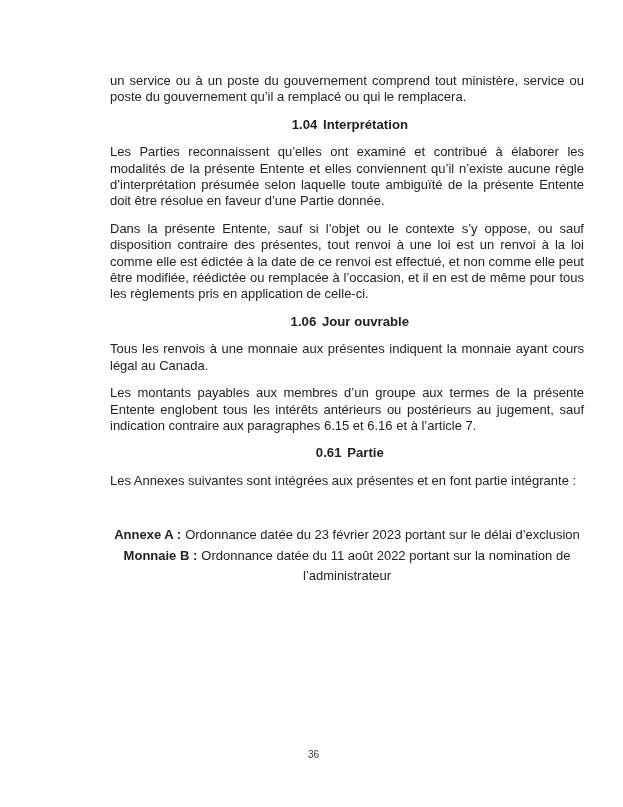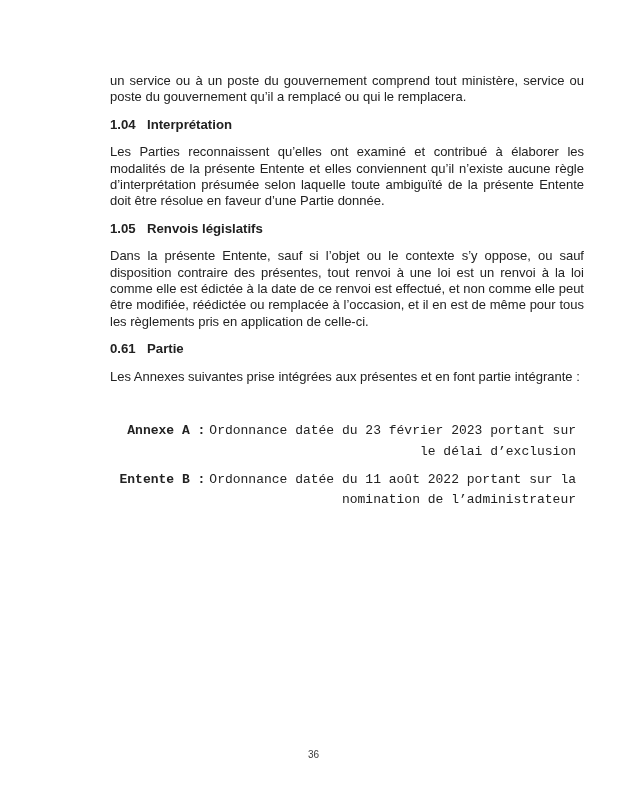--- a/index.html
+++ b/index.html
@@ -27,35 +27,34 @@
     }
     .para {
       margin: 0 0 11px 0;
       text-align: justify;
       text-justify: inter-word;
     }
     .heading {
       margin: 0 0 11px 0;
       font-weight: 700;
       font-size: 13.2px;
-      text-align: left;
+      text-align: center;
       white-space: nowrap;
     }
     .heading .num {
       display: inline-block;
       width: 37px;
     }
     .annexes {
       margin-top: 36px;
       line-height: 20.4px;
     }
     .annexe {
-      margin: 8px;
-      text-align: right;
-      font-family: Liberation Mono, monospace;
+      margin: 0;
+      text-align: center;
     }
     .annexe .label {
       font-weight: 700;
       padding-right: 4px;
     }
     .folio {
       position: absolute;
       top: 748px;
       left: 4px;
       right: 0;
@@ -68,29 +67,31 @@
 </head>
 <body>
 
 <div class="page">
 
   <p class="para">un service ou à un poste du gouvernement comprend tout ministère, service ou poste du gouvernement qu’il a remplacé ou qui le remplacera.</p>
 
   <p class="heading"><span class="num">1.04</span><span class="title">Interprétation</span></p>
   <p class="para">Les Parties reconnaissent qu’elles ont examiné et contribué à élaborer les modalités de la présente Entente et elles conviennent qu’il n’existe aucune règle d’interprétation présumée selon laquelle toute ambiguïté de la présente Entente doit être résolue en faveur d’une Partie donnée.</p>
 
-  <p class="heading"><span class="num">1.05</span><span class="title">Renvois législatifs</span></p>
   <p class="para">Dans la présente Entente, sauf si l’objet ou le contexte s’y oppose, ou sauf disposition contraire des présentes, tout renvoi à une loi est un renvoi à la loi comme elle est édictée à la date de ce renvoi est effectué, et non comme elle peut être modifiée, réédictée ou remplacée à l’occasion, et il en est de même pour tous les règlements pris en application de celle-ci.</p>
 
+  <p class="heading"><span class="num">1.06</span><span class="title">Jour ouvrable</span></p>
 
+  <p class="para">Tous les renvois à une monnaie aux présentes indiquent la monnaie ayant cours légal au Canada.</p>
 
+  <p class="para">Les montants payables aux membres d’un groupe aux termes de la présente Entente englobent tous les intérêts antérieurs ou postérieurs au jugement, sauf indication contraire aux paragraphes 6.15 et 6.16 et à l’article 7.</p>
 
   <p class="heading"><span class="num">0.61</span><span class="title">Partie</span></p>
-  <p class="para">Les Annexes suivantes prise intégrées aux présentes et en font partie intégrante :</p>
+  <p class="para">Les Annexes suivantes sont intégrées aux présentes et en font partie intégrante :</p>
 
   <div class="annexes">
     <p class="annexe"><span class="label">Annexe A :</span><span class="text">Ordonnance datée du 23 février 2023 portant sur le délai d’exclusion</span></p>
-    <p class="annexe"><span class="label">Entente B :</span><span class="text">Ordonnance datée du 11 août 2022 portant sur la nomination de l’administrateur</span></p>
+    <p class="annexe"><span class="label">Monnaie B :</span><span class="text">Ordonnance datée du 11 août 2022 portant sur la nomination de l’administrateur</span></p>
   </div>
 
   <div class="folio">36</div>
 
 </div>
 
 </body></html>

